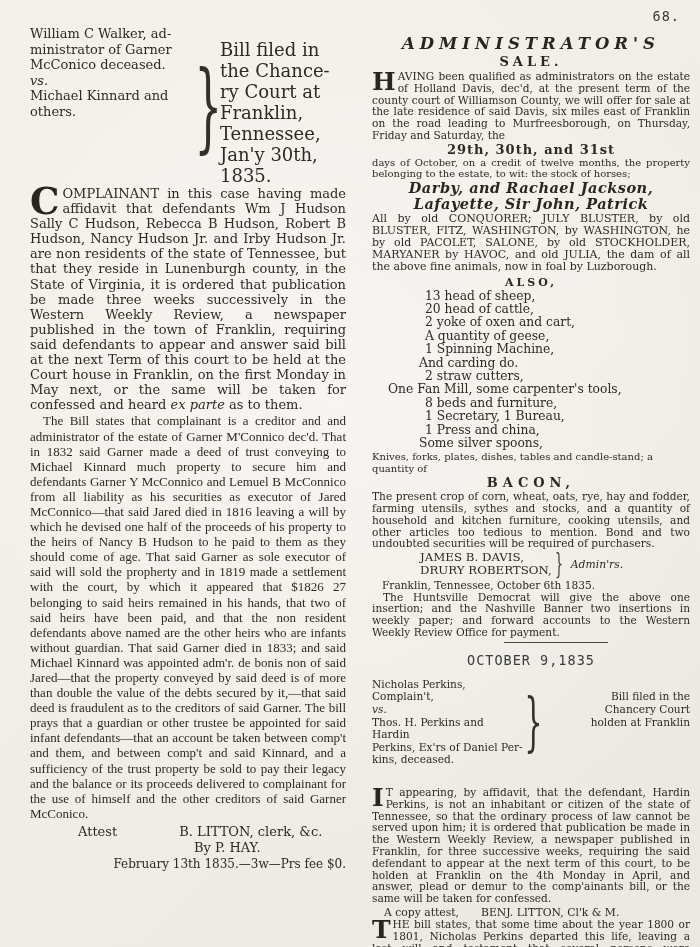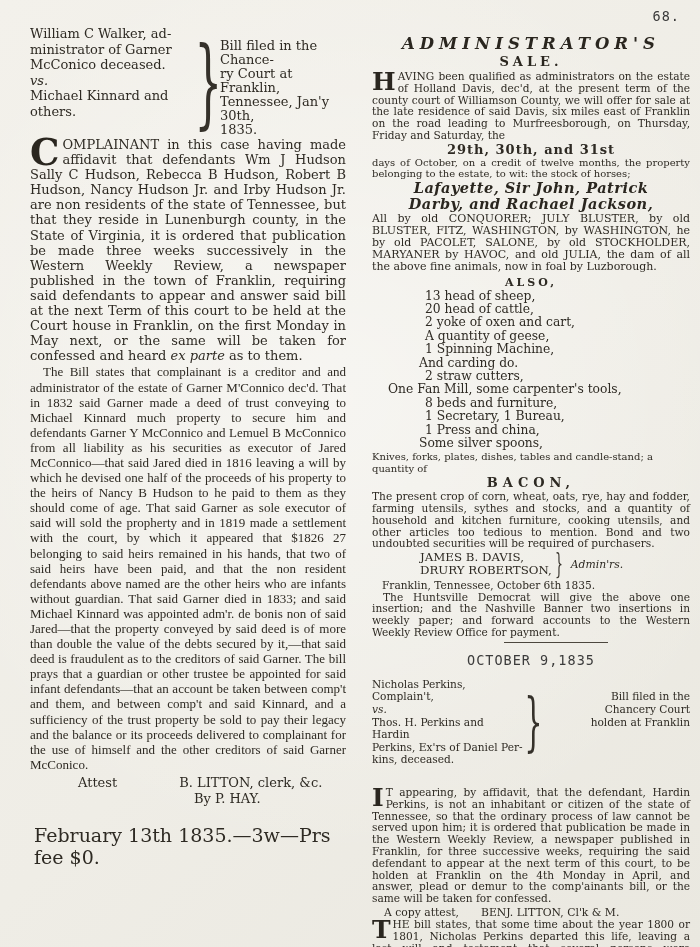--- a/index.html
+++ b/index.html
@@ -21,39 +21,39 @@
   }
   .col-left  { position:absolute; left:30px;  top:26px; width:316px; }
   .col-right { position:absolute; left:372px; top:26px; width:318px; }
 
   
   .caption { display:flex; align-items:stretch; }
   .caption .party { font-size:13px; line-height:15.6px; }
   .caption .party .vs { font-style:italic; }
   .bracewrap { display:flex; align-items:center; justify-content:center; overflow:visible; }
   .brace-glyph { display:inline-block; transform:scaleX(0.45); transform-origin:center; color:#35312a; }
-  .caption .note { font-size:13px; line-height:14px; }
+  .caption .note { font-size:18px; line-height:21px; }
 
   .cap-left .party { width:166px; }
   .cap-left .bracewrap { width:24px; }
   .cap-left .brace-glyph { font-size:98px; line-height:94px; }
   .cap-left .note { flex:1; padding-top:13px; }
 
   
   .lc-para { font-size:13px; line-height:15.1px; text-align:justify; margin:0; }
   .lc-para2 { text-indent:13px; margin-top:1px;font-family:Liberation Serif, serif; }
   .dropcap-big {
     float:left; font-size:37px; line-height:27px;
     padding:2px 3px 0 0; font-weight:bold; color:#2a261f;
   }
   .attest-row { display:flex; font-size:13px; margin-top:3px; }
   .attest-label { margin-left:48px; }
   .attest-name  { margin-left:62px; }
   .attest-by { font-size:13px; margin-left:164px; margin-top:1px; }
-  .lc-dateline { font-size:19px; margin-top:18px; margin-left:4px; }
+  .lc-dateline { font-size:12px; margin-top:2px; margin-left:4px;text-align:right; }
 
   .typed { font-family:"DejaVu Sans Mono", monospace; color:#3c3c3c; }
 
   
   .rc-heading1 { text-align:center; font-weight:bold; font-style:italic;
                  font-size:16.5px; letter-spacing:5px; margin-top:8px; color:#2a261f; }
   .rc-heading2 { text-align:center; font-weight:bold; font-size:13px;
                  letter-spacing:4px; margin:1px 0 2px 0; color:#2a261f; }
   .rc-para { font-size:10.6px; line-height:11.8px; text-align:justify; margin:0; }
   .dropcap-sm { float:left; font-size:25px; line-height:20px;
@@ -142,22 +142,22 @@
     <div class="rc-heading1">ADMINISTRATOR'S</div>
     <div class="rc-heading2">SALE.</div>
 
     <p class="rc-para">
       <span class="dropcap-sm">H</span><span>AVING been qualified as administrators on the estate of Holland Davis, dec'd, at the present term of the county court of Williamson County, we will offer for sale at the late residence of said Davis, six miles east of Franklin on the road leading to Murfreesborough, on Thursday, Friday and Saturday, the</span>
     </p>
 
     <div class="dates-line">29th, 30th, and 31st</div>
     <p class="credit-para">days of October, on a credit of twelve months, the property belonging to the estate, to wit: the stock of horses;</p>
 
+    <div class="horses-line">Darby, and Rachael Jackson,</div>
     <div class="horses-line">Lafayette, Sir John, Patrick</div>
-    <div class="horses-line">Darby, and Rachael Jackson,</div>
 
     <p class="pedigree">All by old CONQUORER; JULY BLUSTER, by old BLUSTER, FITZ, WASHINGTON, by WASHINGTON, he by old PACOLET, SALONE, by old STOCKHOLDER, MARYANER by HAVOC, and old JULIA, the dam of all the above fine animals, now in foal by Luzborough.</p>
 
     <div class="also-line">ALSO,</div>
 
     <div class="items">
       <div class="item">13 head of sheep,</div>
       <div class="item">20 head of cattle,</div>
       <div class="item">2 yoke of oxen and cart,</div>
       <div class="item">A quantity of geese,</div>

